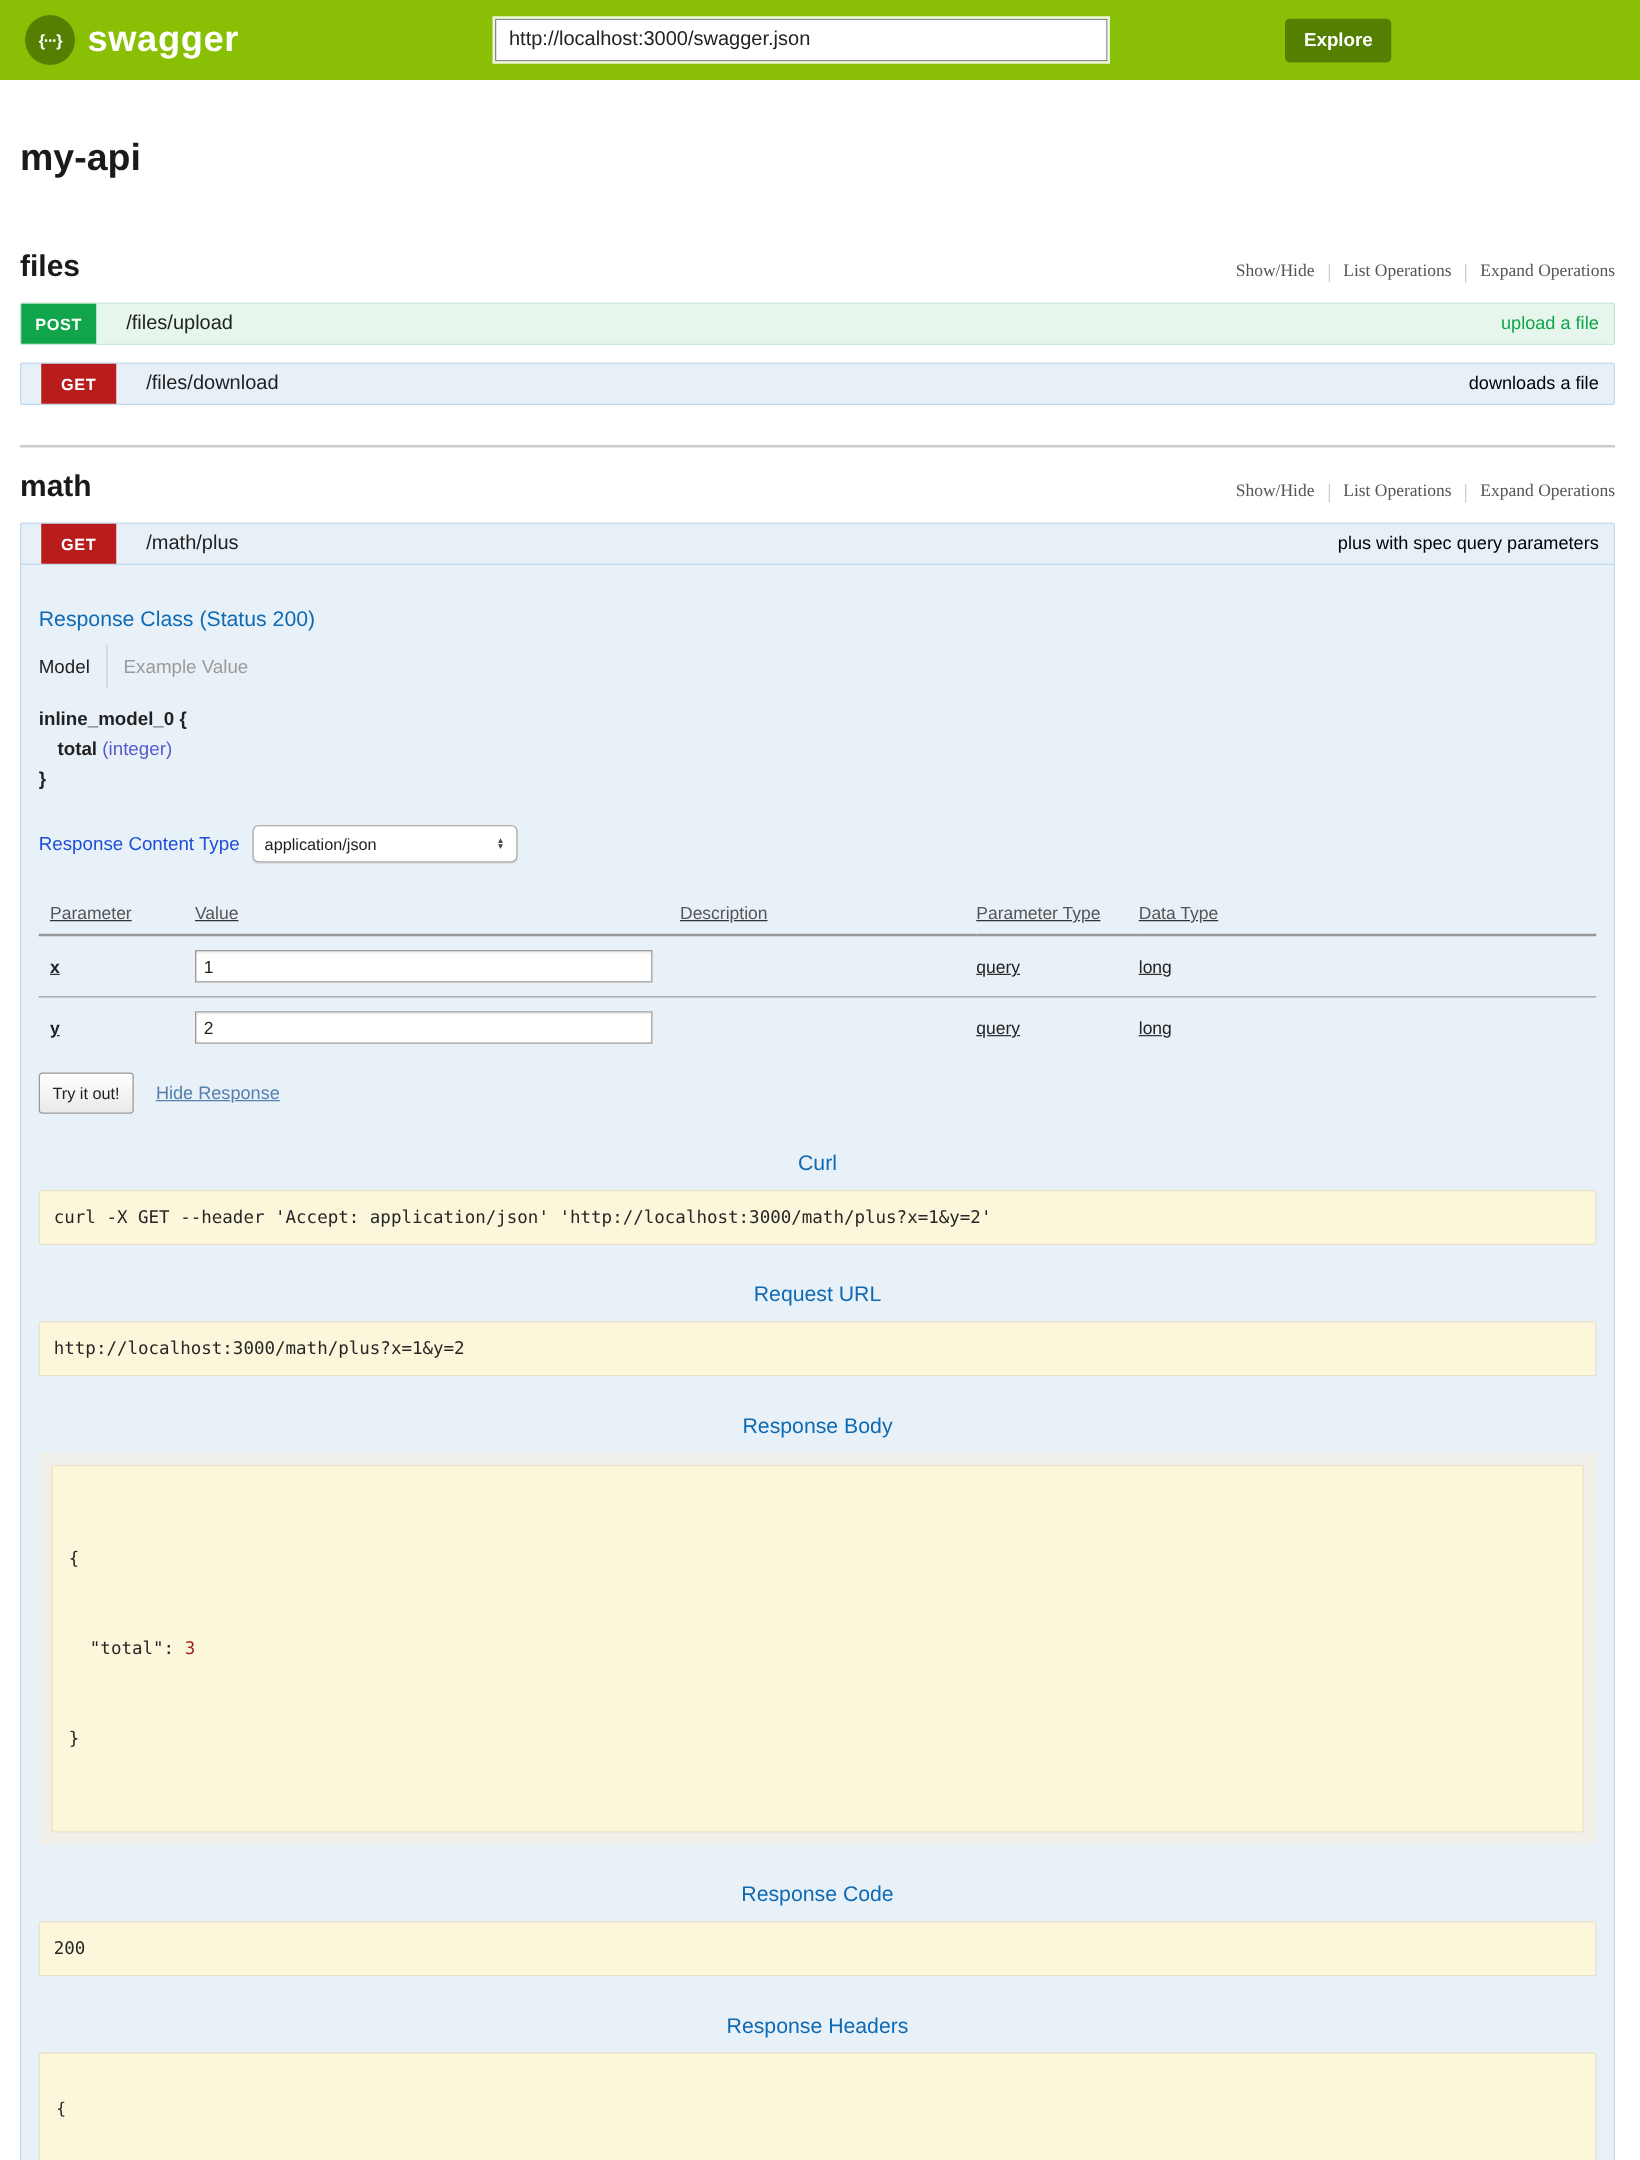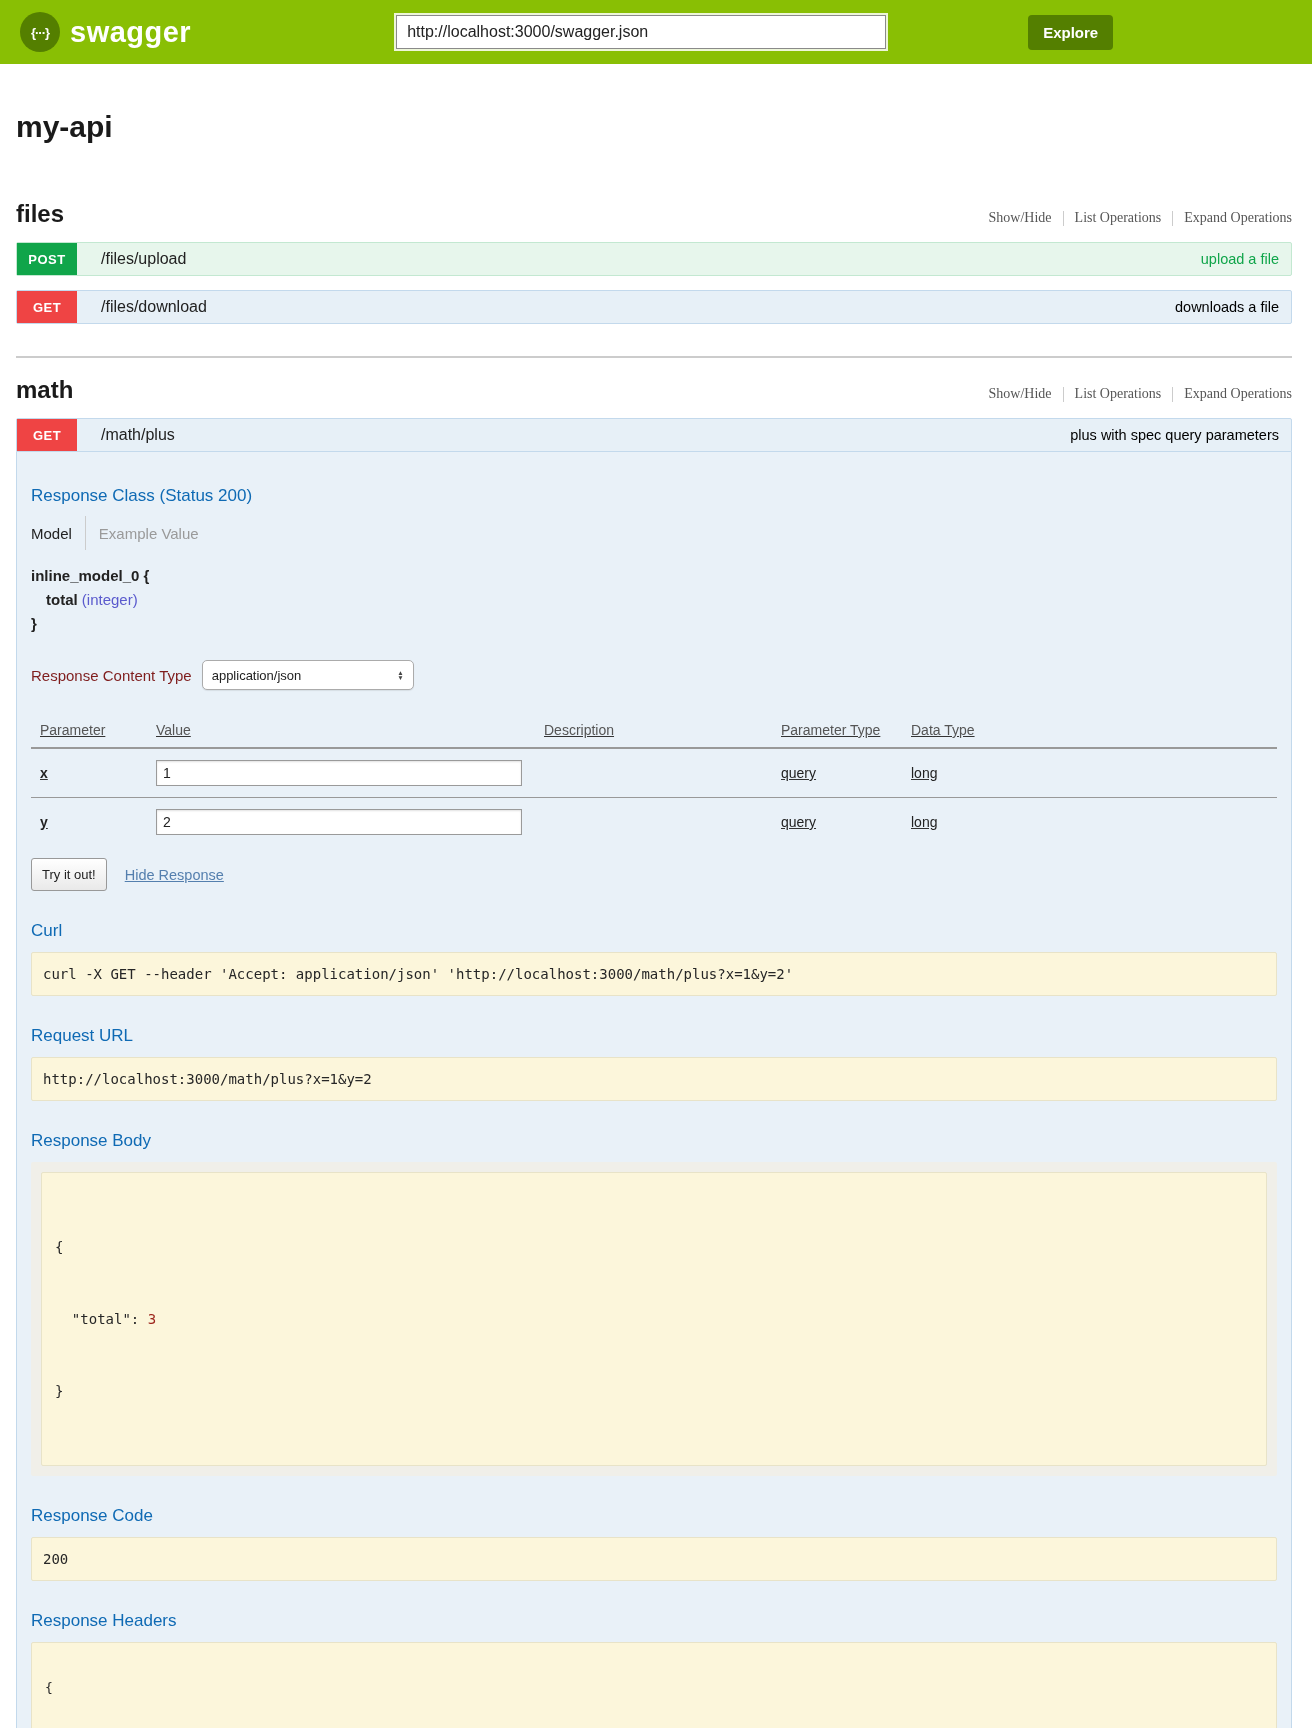--- a/index.html
+++ b/index.html
@@ -45,21 +45,21 @@
     border:1px solid; border-radius:2px; margin-bottom:14px;
   }
   .op-row.post { background:#e7f6ec; border-color:#c3e8d1; }
   .op-row.get  { background:#e7f0f7; border-color:#c3d9ec; }
   .op-row.get.open { margin-bottom:0; border-radius:2px 2px 0 0; }
   .badge {
     width:60px; align-self:stretch; display:flex; align-items:center; justify-content:center;
     color:#fff; font-weight:bold; font-size:13px; letter-spacing:0.5px; cursor:pointer;
   }
   .badge.post-badge { background:#10a54a; }
-  .badge.get-badge  { background:#ef4444; }
+  .badge.get-badge  { background:#b91c1c;margin-left:16px; }
   .path { margin-left:24px; font-size:16px; color:#222; text-decoration:none; cursor:pointer; }
   .summary { margin-left:auto; margin-right:12px; font-size:14.5px; text-decoration:none; cursor:pointer; }
   .summary.green { color:#10a54a; }
   .summary.blue  { color:#000000; }
   
   .op-panel {
     background:#e9f1f8; border:1px solid #c3d9ec; border-top:none;
     border-radius:0 0 10px 10px; padding:20px 14px 16px; margin-bottom:40px;
   }
   .panel-h { color:#0f6ab4; font-size:17px; font-weight:normal; margin:14px 0 10px; }
@@ -67,21 +67,21 @@
   .tab { font-size:15px; cursor:pointer; }
   .tab-model { color:#222; padding-right:13px; }
   .tab-divider { border-left:1px solid #ccc; height:34px; }
   .tab-example { color:#9a9a9a; padding-left:13px; }
   .model-block { font-size:15px; color:#222; margin-bottom:24px; line-height:24px; }
   .model-bold { font-weight:bold; }
   .model-prop { padding-left:15px; }
   .prop-name { font-weight:bold; }
   .prop-type { color:#5a5acd; }
   .ct-row { display:flex; align-items:center; gap:10px; margin:24px 0 26px; }
-  .ct-label { font-size:15px; color:#7f1d1d;text-align:right; }
+  .ct-label { font-size:15px; color:#1d4ed8;text-align:right; }
   .select {
     display:flex; align-items:center; justify-content:space-between;
     background:#fff; border:1px solid #ababab; border-radius:5px;
     height:30px; width:212px; padding:0 9px; font-size:13px; color:#222;
     cursor:pointer; box-shadow:0 1px 1px rgba(0,0,0,0.08);
   }
   .arrows { display:flex; flex-direction:column; font-size:6.5px; line-height:5.5px; color:#444; }
   
   .param-table { width:100%; border-collapse:collapse; margin-top:6px;text-decoration:underline; }
   .param-table th {
@@ -101,21 +101,21 @@
     font-family:"Liberation Sans", sans-serif;
   }
   .try-row { display:flex; align-items:center; gap:18px; margin-top:12px; }
   .try-btn {
     background:linear-gradient(#fff,#e9e9e9); border:1px solid #999; border-radius:3px;
     padding:8px 10px; font-size:13px; color:#222; cursor:pointer;
     font-family:"Liberation Sans", sans-serif;
   }
   .hide-link { color:#547fae; font-size:14.5px; text-decoration:underline; cursor:pointer; }
   
-  .sect-h { color:#0f6ab4; font-size:17px; font-weight:normal; margin:30px 0 11px; }
+  .sect-h { color:#0f6ab4; font-size:17px; font-weight:normal; margin:30px 0 11px;text-align:center; }
   .code-box {
     background:#fcf6db; border:1px solid #e8e3c8; border-radius:2px;
     padding:13px 11px; font-family:"DejaVu Sans Mono", monospace;
     font-size:14px; color:#262626; white-space:pre-wrap; word-break:break-all;
   }
   .body-frame { background:#f0efe9; padding:10px; border-radius:2px; }
   .body-frame .code-box { min-height:120px; line-height:24px; font-size:14px; padding:14px 13px; }
   .resp-num { color:#9d261d; }
   .headers-box { line-height:14.5px; font-size:13px; padding:9px 13px 15px; }
   .pre-line { white-space:pre; }

